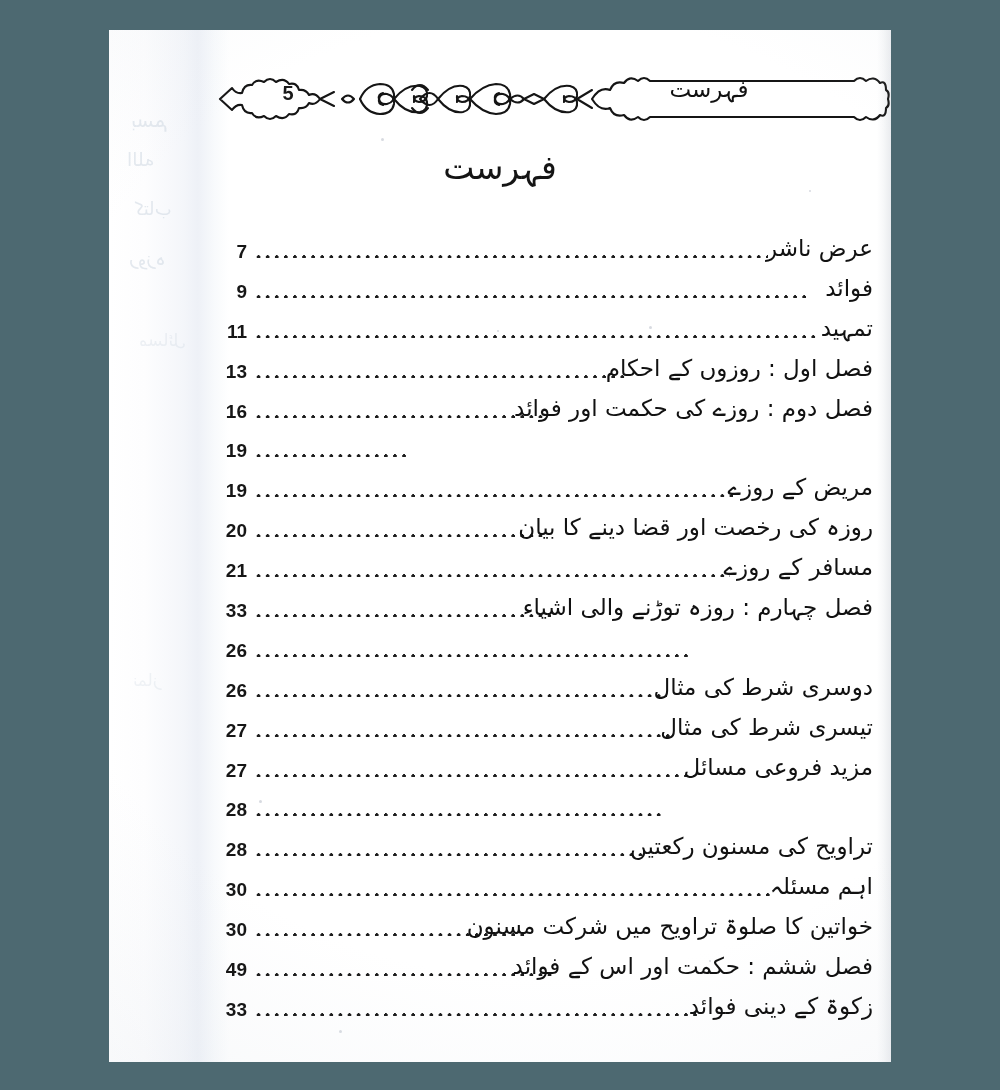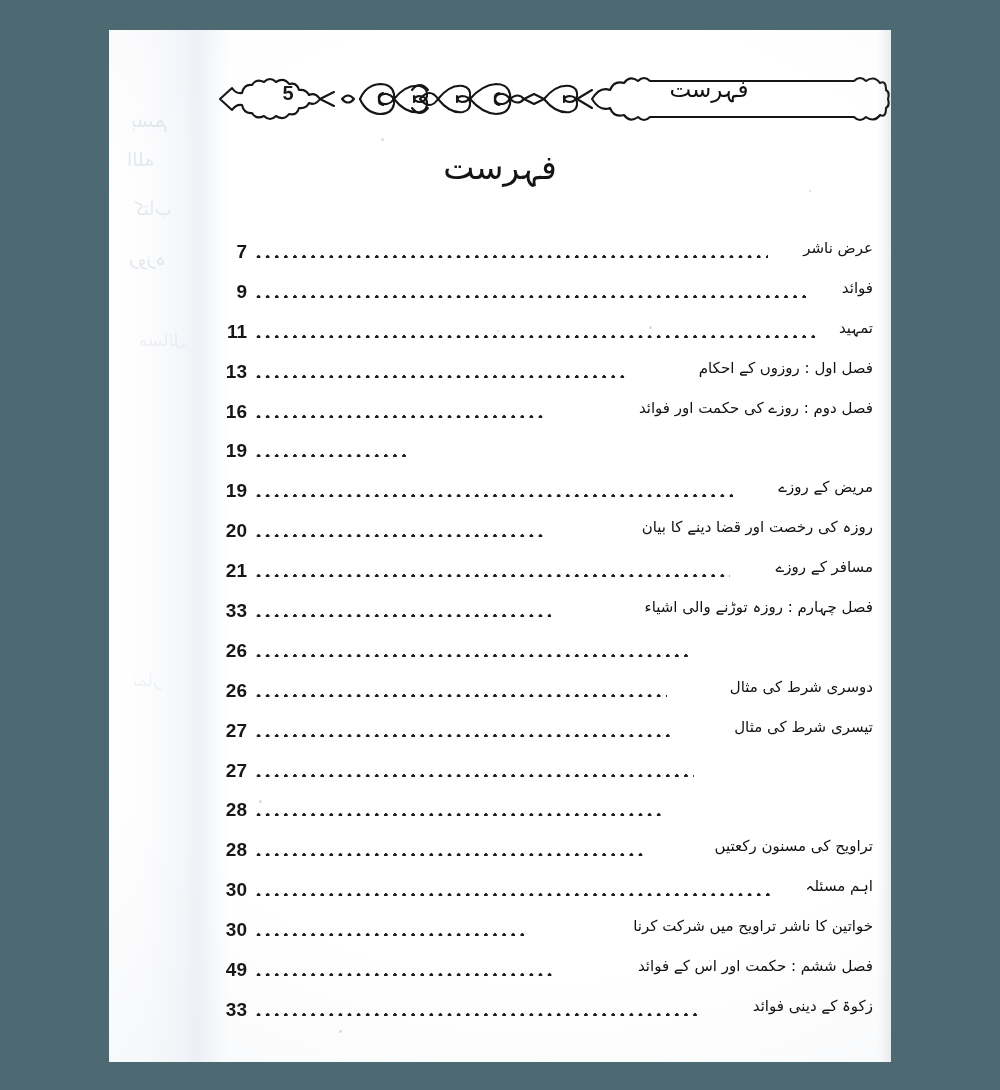--- a/index.html
+++ b/index.html
@@ -131,21 +131,21 @@
     position: relative;
     height: 39.9px;
     direction: rtl;
   }
 
   .toc-label {
     position: absolute;
     right: 18px;
     top: 0px;
     font-family: "DejaVu Sans", sans-serif;
-    font-size: 15px;
+    font-size: 23px;
     color: #111111;
     direction: rtl;
     white-space: nowrap;
     line-height: 26px;
     z-index: 2;
     background: transparent;
   }
 
   .toc-dots {
     position: absolute;
@@ -311,39 +311,40 @@
         <div class="toc-label">دوسری شرط کی مثال</div>
         <div class="toc-dots" style="width: 413.281px;"></div>
         <div class="toc-page">26</div>
       </div>
       <div class="toc-row">
         <div class="toc-label">تیسری شرط کی مثال</div>
         <div class="toc-dots" style="width: 419.312px;"></div>
         <div class="toc-page">27</div>
       </div>
       <div class="toc-row">
+        <div class="toc-label">مزید فروعی مسائل</div>
         <div class="toc-dots" style="width: 440.125px;"></div>
         <div class="toc-page">27</div>
       </div>
       <div class="toc-row">
         <div class="toc-dots" style="width: 408.891px;"></div>
         <div class="toc-page">28</div>
       </div>
       <div class="toc-row">
         <div class="toc-label">تراویح کی مسنون رکعتیں</div>
         <div class="toc-dots" style="width: 392.422px;"></div>
         <div class="toc-page">28</div>
       </div>
       <div class="toc-row">
         <div class="toc-label">اہم مسئلہ</div>
         <div class="toc-dots" style="width: 516.875px;"></div>
         <div class="toc-page">30</div>
       </div>
       <div class="toc-row">
-        <div class="toc-label">خواتین کا ناشر تراویح میں شرکت کرنا</div>
+        <div class="toc-label">خواتین کا صلوۃ تراویح میں شرکت مسنون</div>
         <div class="toc-dots" style="width: 274.922px;"></div>
         <div class="toc-page">30</div>
       </div>
       <div class="toc-row">
         <div class="toc-label">فصل ششم : حکمت اور اس کے فوائد</div>
         <div class="toc-dots" style="width: 301.469px;"></div>
         <div class="toc-page">49</div>
       </div>
       <div class="toc-row">
         <div class="toc-label">زکوۃ کے دینی فوائد</div>

